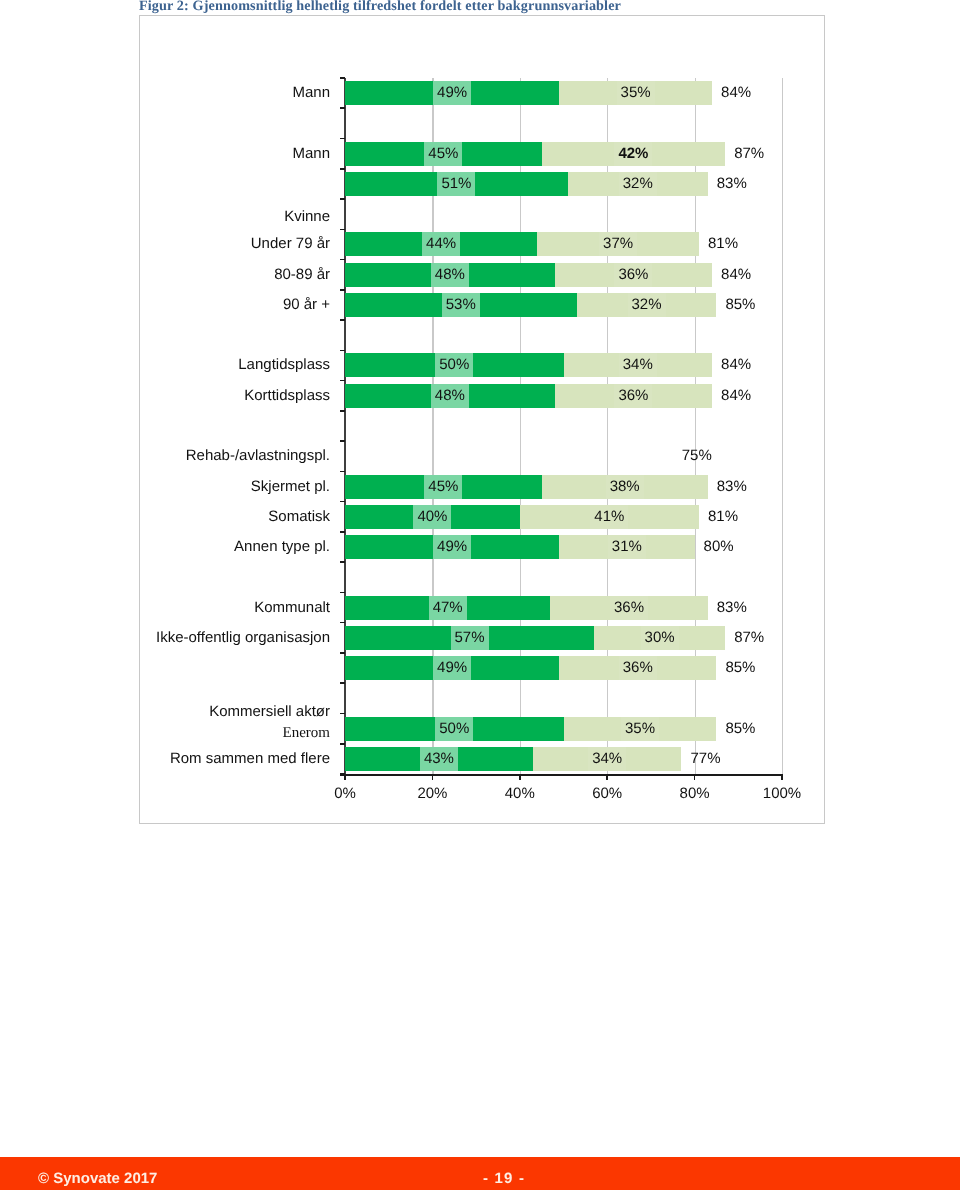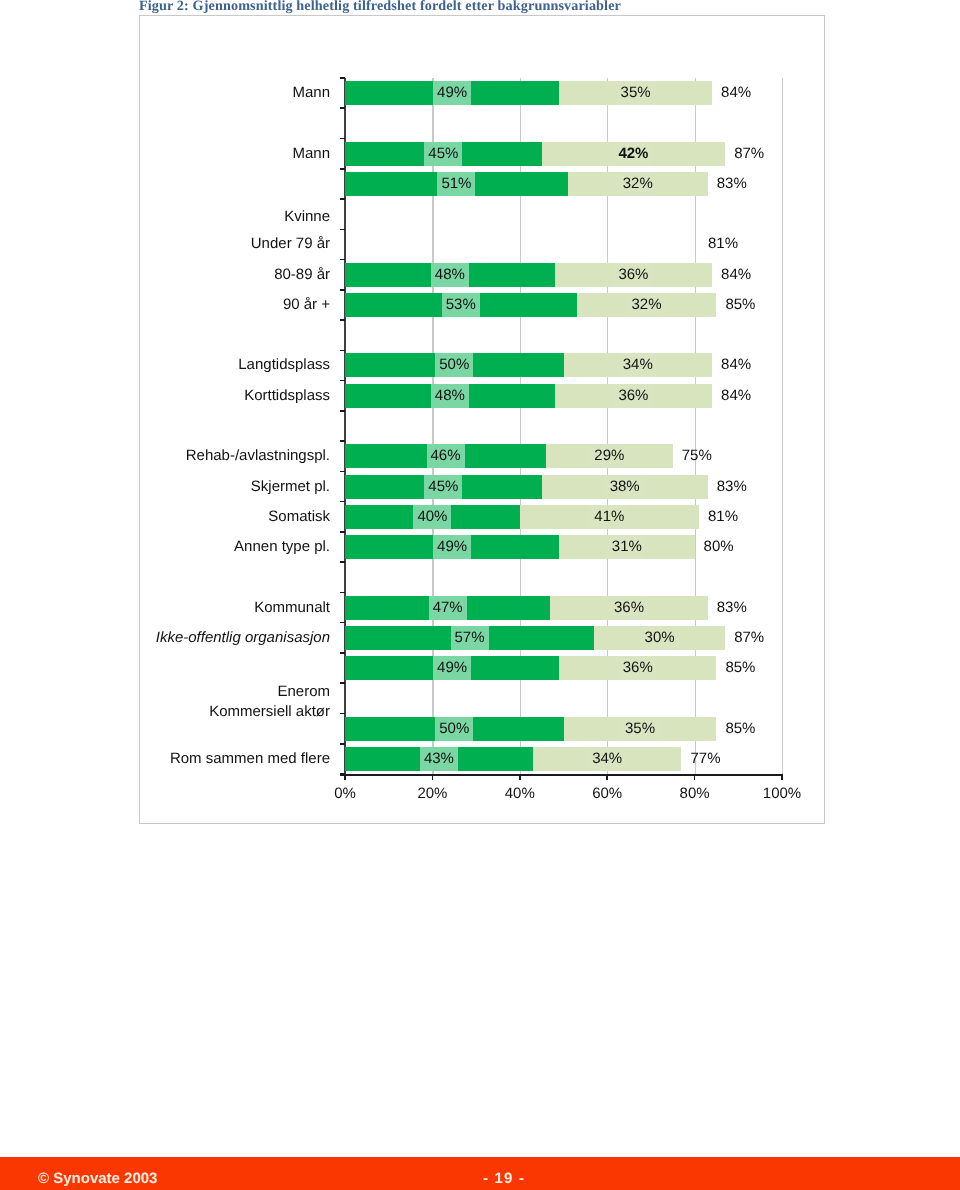--- a/index.html
+++ b/index.html
@@ -70,20 +70,26 @@
         <div class="cat" style="top: 63.6522px;">Mann</div>
         <div class="tot" style="top: 63.6522px; left: 389.19px;">87%</div>
         <div class="bar" style="left: 0px; top: 93.913px; width: 362.71px;">
           <div class="seg seg1" style="left: 0px; width: 222.87px;"></div>
           <div class="seg seg2" style="left: 222.87px; width: 139.84px;"></div>
           <div class="val val1" style="left: 92.435px; width: 38px;">51%</div>
           <div class="val val2" style="left: 273.79px; width: 38px;">32%</div>
         </div>
         <div class="cat" style="top: 93.913px; margin-top: 33px;">Kvinne</div>
         <div class="tot" style="top: 93.913px; left: 371.71px;">83%</div>
+        <div class="bar" style="left: 0px; top: 154.435px; width: 353.97px;">
+          <div class="seg seg1" style="left: 0px; width: 192.28px;"></div>
+          <div class="seg seg2" style="left: 192.28px; width: 161.69px;"></div>
+          <div class="val val1" style="left: 77.14px; width: 38px;">44%</div>
+          <div class="val val2" style="left: 254.125px; width: 38px;">37%</div>
+        </div>
         <div class="cat" style="top: 154.435px;">Under 79 år</div>
         <div class="tot" style="top: 154.435px; left: 362.97px;">81%</div>
         <div class="bar" style="left: 0px; top: 184.696px; width: 367.08px;">
           <div class="seg seg1" style="left: 0px; width: 209.76px;"></div>
           <div class="seg seg2" style="left: 209.76px; width: 157.32px;"></div>
           <div class="val val1" style="left: 85.88px; width: 38px;">48%</div>
           <div class="val val2" style="left: 269.42px; width: 38px;">36%</div>
         </div>
         <div class="cat" style="top: 184.696px;">80-89 år</div>
         <div class="tot" style="top: 184.696px; left: 376.08px;">84%</div>
@@ -104,26 +110,20 @@
         <div class="cat" style="top: 275.478px;">Langtidsplass</div>
         <div class="tot" style="top: 275.478px; left: 376.08px;">84%</div>
         <div class="bar" style="left: 0px; top: 305.739px; width: 367.08px;">
           <div class="seg seg1" style="left: 0px; width: 209.76px;"></div>
           <div class="seg seg2" style="left: 209.76px; width: 157.32px;"></div>
           <div class="val val1" style="left: 85.88px; width: 38px;">48%</div>
           <div class="val val2" style="left: 269.42px; width: 38px;">36%</div>
         </div>
         <div class="cat" style="top: 305.739px;">Korttidsplass</div>
         <div class="tot" style="top: 305.739px; left: 376.08px;">84%</div>
-        <div class="bar" style="left: 0px; top: 366.261px; width: 327.75px;">
-          <div class="seg seg1" style="left: 0px; width: 201.02px;"></div>
-          <div class="seg seg2" style="left: 201.02px; width: 126.73px;"></div>
-          <div class="val val1" style="left: 81.51px; width: 38px;">46%</div>
-          <div class="val val2" style="left: 245.385px; width: 38px;">29%</div>
-        </div>
         <div class="cat" style="top: 366.261px;">Rehab-/avlastningspl.</div>
         <div class="tot" style="top: 366.261px; left: 336.75px;">75%</div>
         <div class="bar" style="left: 0px; top: 396.522px; width: 362.71px;">
           <div class="seg seg1" style="left: 0px; width: 196.65px;"></div>
           <div class="seg seg2" style="left: 196.65px; width: 166.06px;"></div>
           <div class="val val1" style="left: 79.325px; width: 38px;">45%</div>
           <div class="val val2" style="left: 260.68px; width: 38px;">38%</div>
         </div>
         <div class="cat" style="top: 396.522px;">Skjermet pl.</div>
         <div class="tot" style="top: 396.522px; left: 371.71px;">83%</div>
@@ -150,37 +150,37 @@
           <div class="val val2" style="left: 265.05px; width: 38px;">36%</div>
         </div>
         <div class="cat" style="top: 517.565px;">Kommunalt</div>
         <div class="tot" style="top: 517.565px; left: 371.71px;">83%</div>
         <div class="bar" style="left: 0px; top: 547.826px; width: 380.19px;">
           <div class="seg seg1" style="left: 0px; width: 249.09px;"></div>
           <div class="seg seg2" style="left: 249.09px; width: 131.1px;"></div>
           <div class="val val1" style="left: 105.545px; width: 38px;">57%</div>
           <div class="val val2" style="left: 295.64px; width: 38px;">30%</div>
         </div>
-        <div class="cat" style="top: 547.826px; font-style: italic;">Ikke-offentlig organisasjon</div>
+        <div class="cat" style="top: 547.826px;">Ikke-offentlig organisasjon</div>
         <div class="tot" style="top: 547.826px; left: 389.19px;">87%</div>
         <div class="bar" style="left: 0px; top: 578.087px; width: 371.45px;">
           <div class="seg seg1" style="left: 0px; width: 214.13px;"></div>
           <div class="seg seg2" style="left: 214.13px; width: 157.32px;"></div>
           <div class="val val1" style="left: 88.065px; width: 38px;">49%</div>
           <div class="val val2" style="left: 273.79px; width: 38px;">36%</div>
         </div>
         <div class="cat" style="top: 578.087px; margin-top: 44px;">Kommersiell aktør</div>
         <div class="tot" style="top: 578.087px; left: 380.45px;">85%</div>
         <div class="bar" style="left: 0px; top: 638.609px; width: 371.45px;">
           <div class="seg seg1" style="left: 0px; width: 218.5px;"></div>
           <div class="seg seg2" style="left: 218.5px; width: 152.95px;"></div>
           <div class="val val1" style="left: 90.25px; width: 38px;">50%</div>
           <div class="val val2" style="left: 275.975px; width: 38px;">35%</div>
         </div>
-        <div class="cat" style="top: 602px;">Enerom</div>
+        <div class="cat" style="top: 643px; font-family: Liberation Serif, serif;">Enerom</div>
         <div class="tot" style="top: 638.609px; left: 380.45px;">85%</div>
         <div class="bar" style="left: 0px; top: 668.87px; width: 336.49px;">
           <div class="seg seg1" style="left: 0px; width: 187.91px;"></div>
           <div class="seg seg2" style="left: 187.91px; width: 148.58px;"></div>
           <div class="val val1" style="left: 74.955px; width: 38px;">43%</div>
           <div class="val val2" style="left: 243.2px; width: 38px;">34%</div>
         </div>
         <div class="cat" style="top: 668.87px;">Rom sammen med flere</div>
         <div class="tot" style="top: 668.87px; left: 345.49px;">77%</div>
         <div class="xtick" style="left: -0.8px;"></div>
@@ -215,16 +215,16 @@
         <div class="tick" style="top: 695.2px;"></div>
         <div class="xlabel" style="left: -30px;">0%</div>
         <div class="xlabel" style="left: 57.4px;">20%</div>
         <div class="xlabel" style="left: 144.8px;">40%</div>
         <div class="xlabel" style="left: 232.2px;">60%</div>
         <div class="xlabel" style="left: 319.6px;">80%</div>
         <div class="xlabel" style="left: 407px;">100%</div>
       </div>
   </div>
   <div class="footer">
-    <div class="copy">© Synovate 2003</div>
+    <div class="copy">© Synovate 2017</div>
     <div class="pg">- 19 -</div>
   </div>
 </div>
 
 </body></html>

